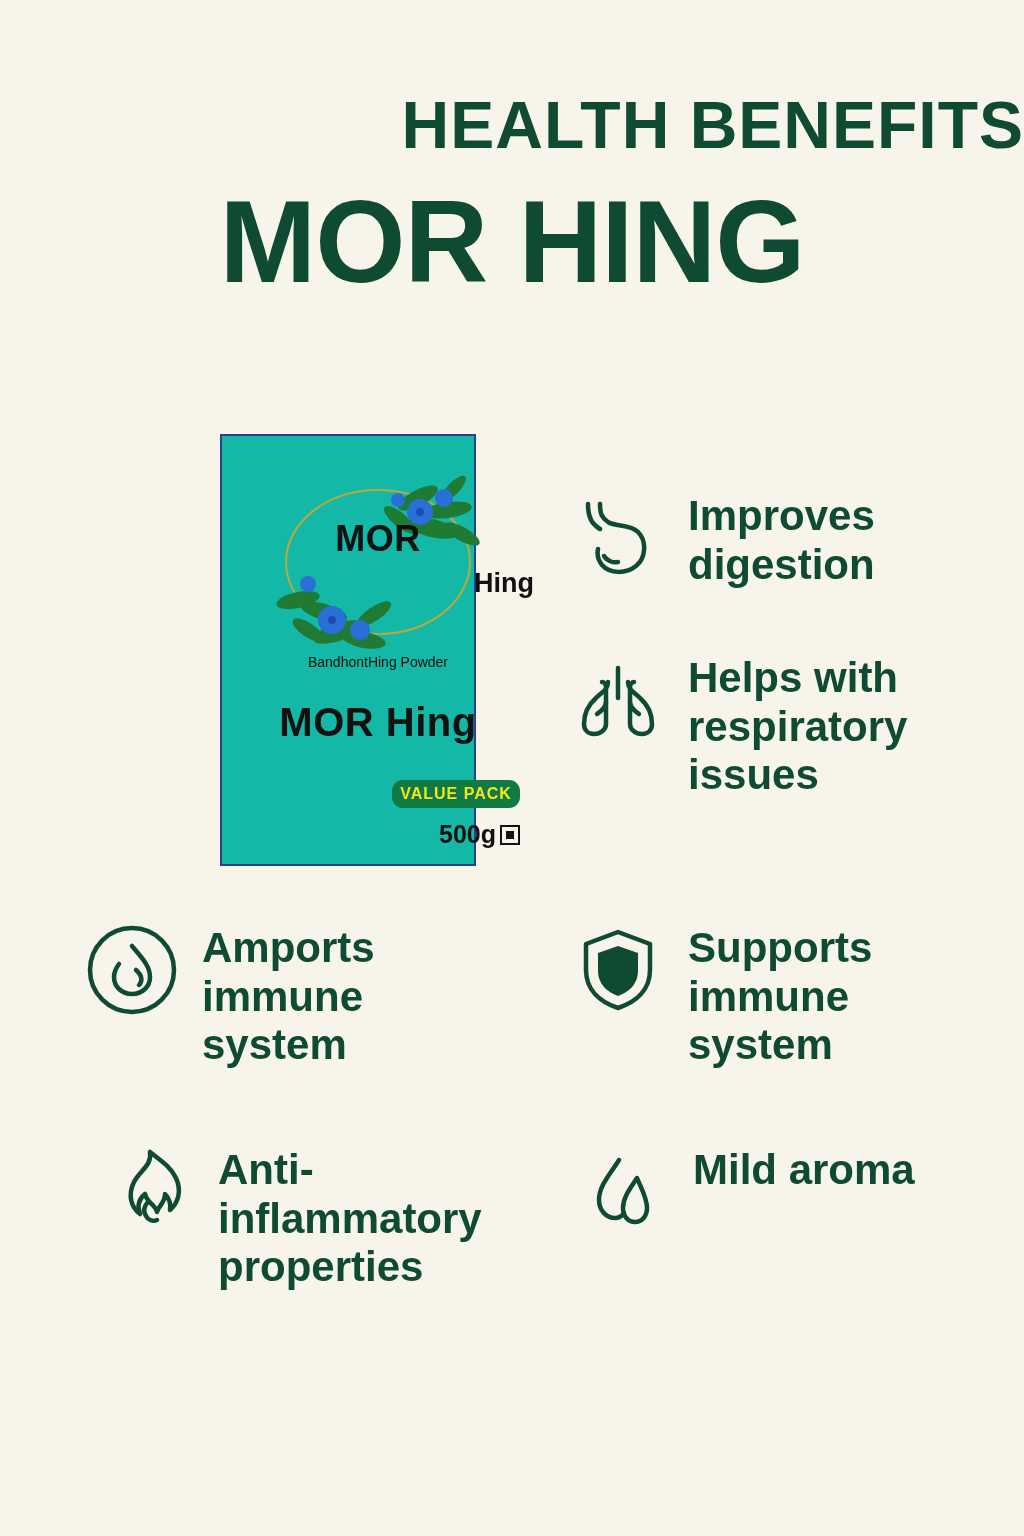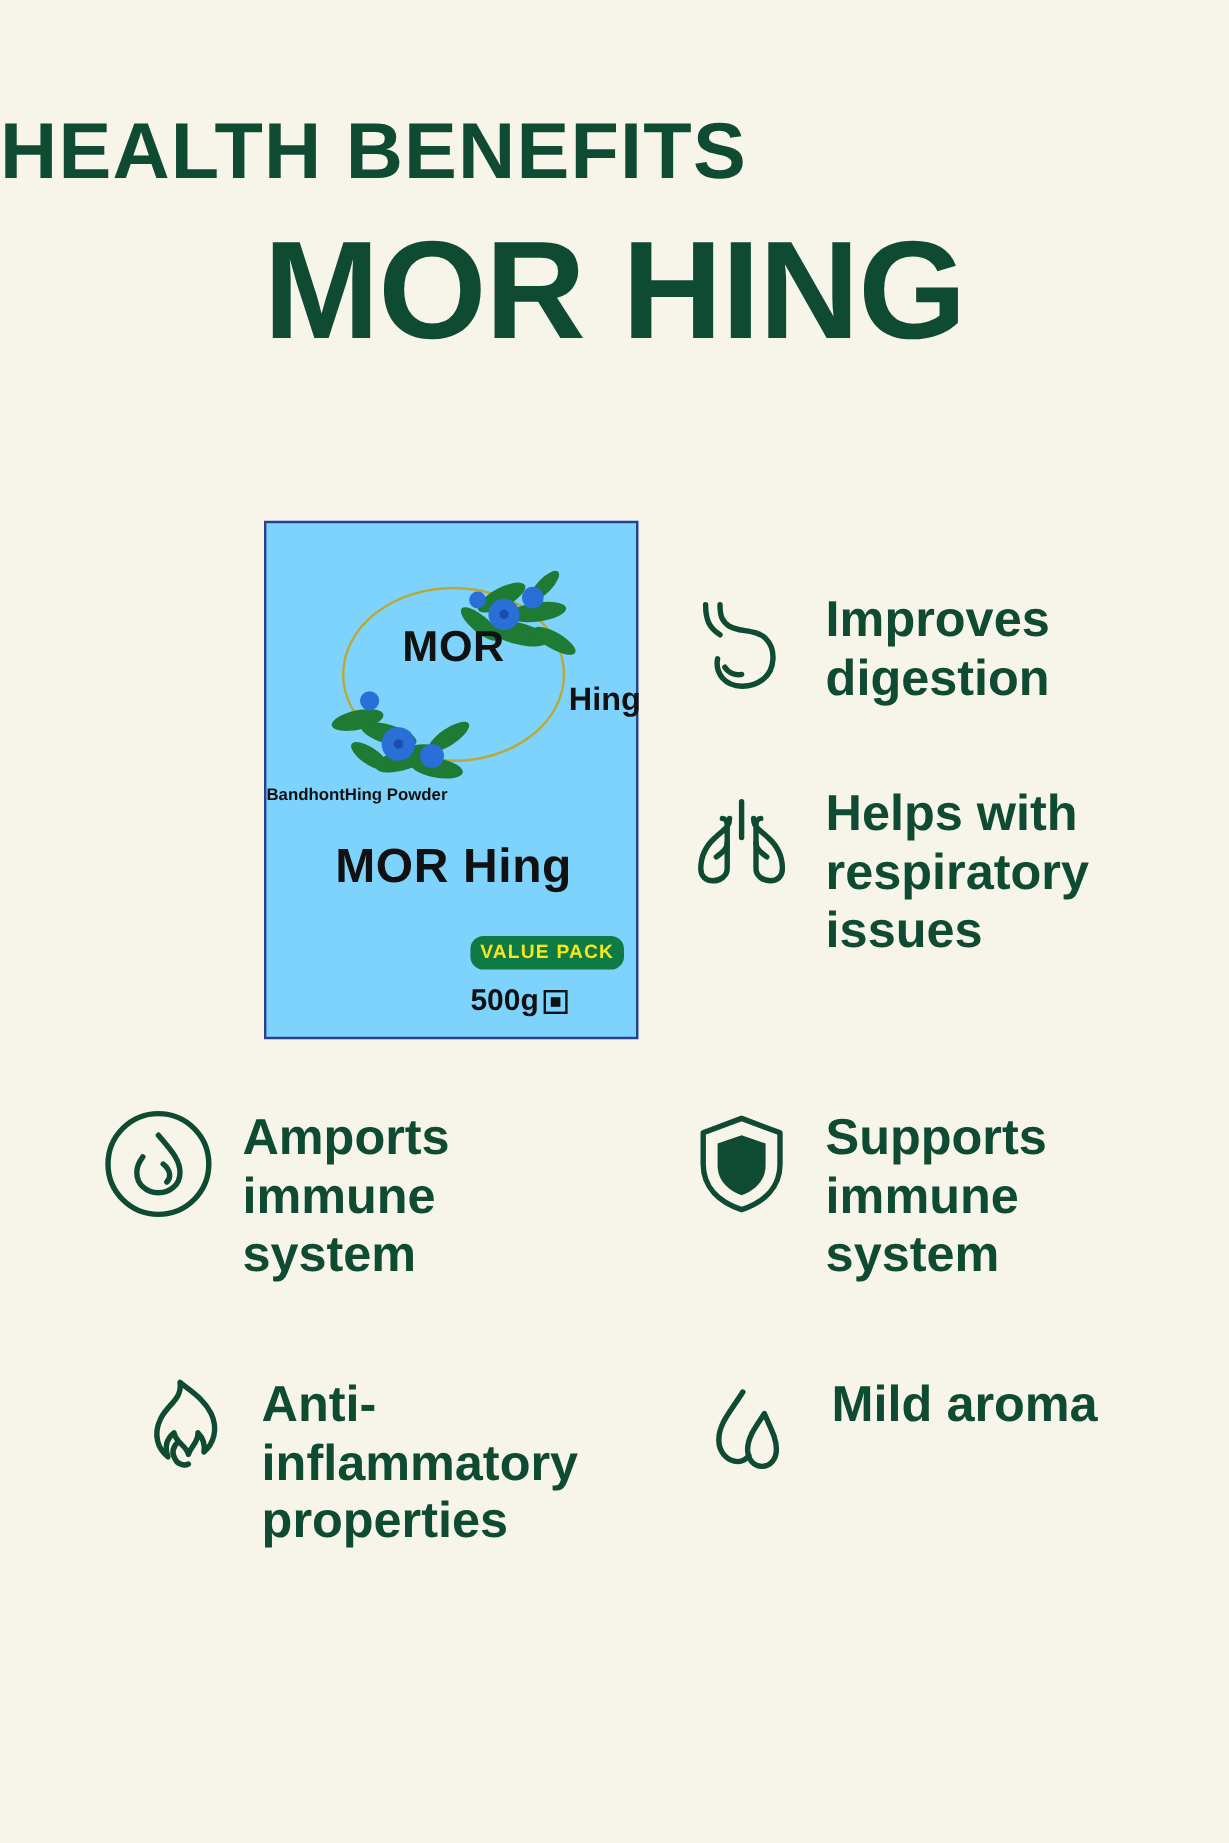--- a/index.html
+++ b/index.html
@@ -20,21 +20,21 @@
     height: 1536px;
     position: relative;
   }
 
   
   .heading-top {
     position: absolute;
     top: 92px;
     left: 0;
     width: 1024px;
-    text-align: left;
+    text-align: right;
     font-size: 66px;
     font-weight: 700;
     letter-spacing: 1px;
     color: #0f4a32;
     line-height: 1;
   }
   .heading-main {
     position: absolute;
     top: 182px;
     left: 0;
@@ -45,23 +45,23 @@
     letter-spacing: -1px;
     color: #0f4a32;
     line-height: 1.05;
   }
 
   
   .pack {
     position: absolute;
     left: 220px;
     top: 434px;
-    width: 312px;
+    width: 256px;
     height: 432px;
-    background: #7dd3fc;
+    background: #14b8a6;
     border: 2px solid #2b3f8c;
     box-sizing: border-box;
   }
   .pack-art {
     position: absolute;
     left: 0;
     top: 18px;
     width: 312px;
     height: 220px;
   }
@@ -84,23 +84,23 @@
     text-align: right;
     font-size: 27px;
     font-weight: 700;
     color: #111;
   }
   .pack-sub {
     position: absolute;
     top: 218px;
     left: 0;
     width: 312px;
-    text-align: left;
+    text-align: center;
     font-size: 14px;
-    font-weight: 700;
+    font-weight: 400;
     color: #111;
   }
   .pack-name {
     position: absolute;
     top: 264px;
     left: 0;
     width: 312px;
     text-align: center;
     font-size: 40px;
     font-weight: 700;
@@ -127,20 +127,21 @@
     position: absolute;
     top: 384px;
     left: 170px;
     width: 128px;
     text-align: right;
     font-size: 25px;
     font-weight: 700;
     color: #111;
     display: flex;
     align-items: center;
+    justify-content: flex-end;
     gap: 4px;
   }
   .pack-weight .sq {
     display: inline-block;
     width: 20px;
     height: 20px;
     border: 2px solid #111;
     position: relative;
     box-sizing: border-box;
   }

